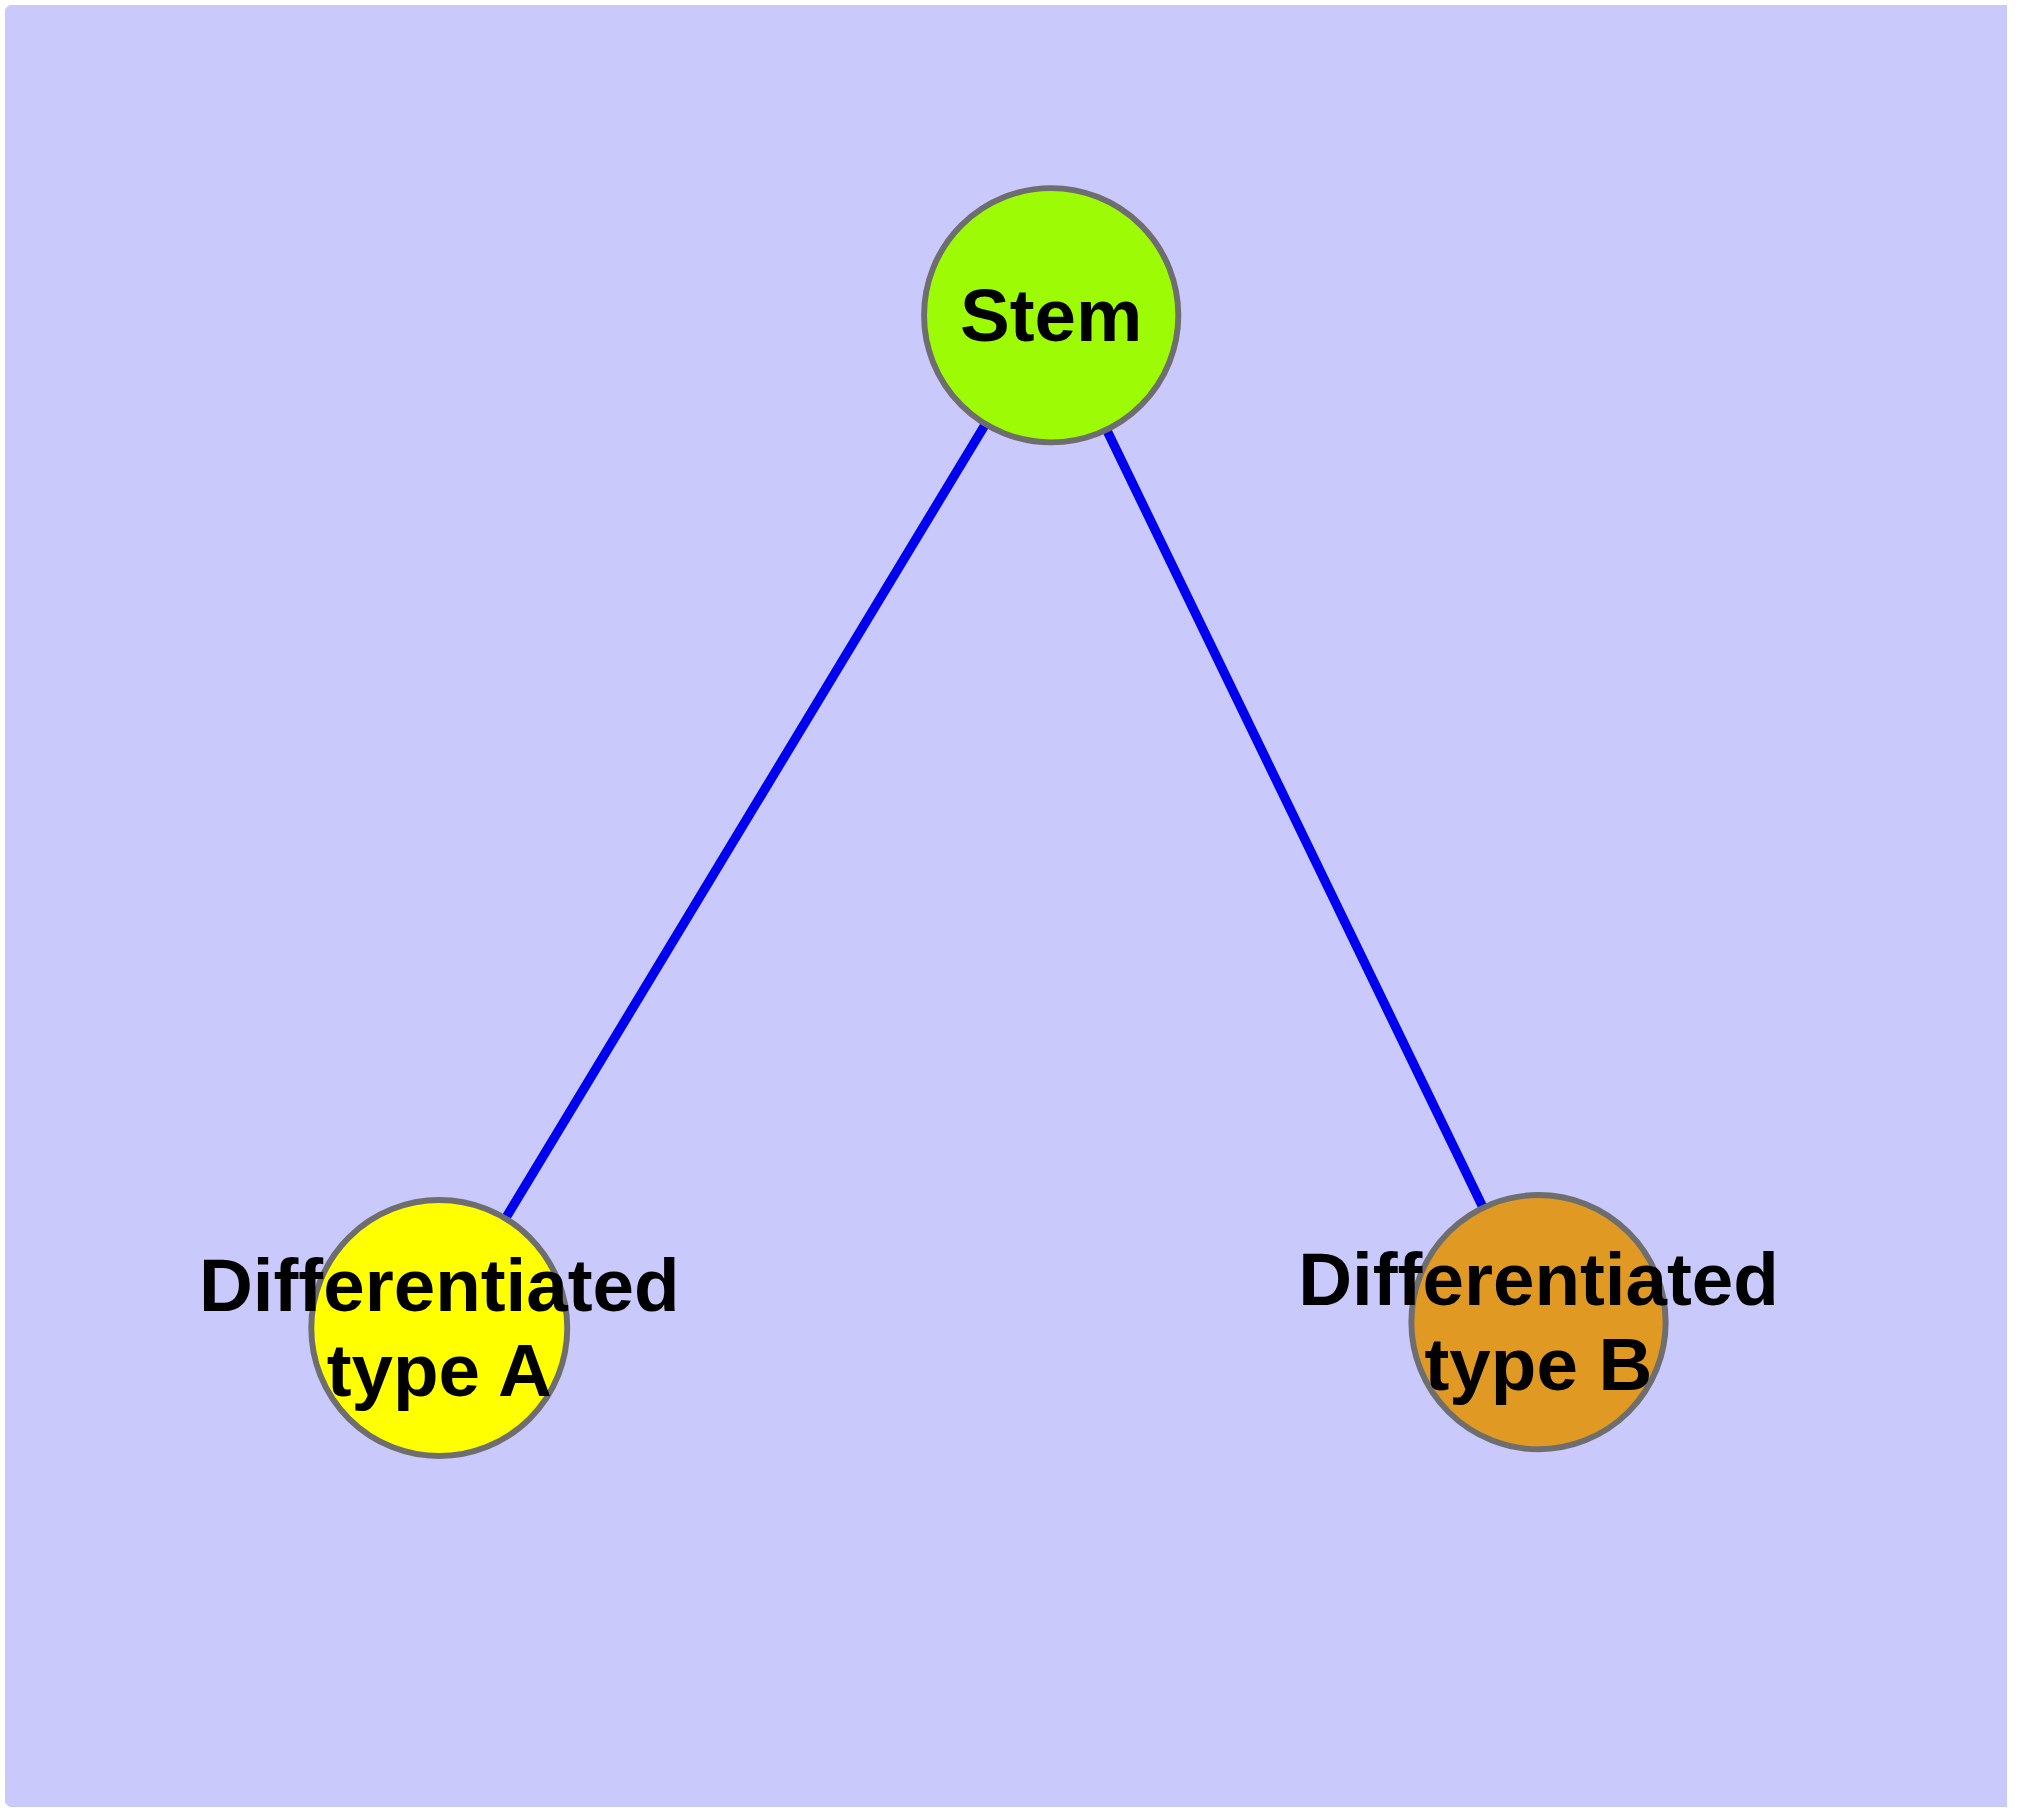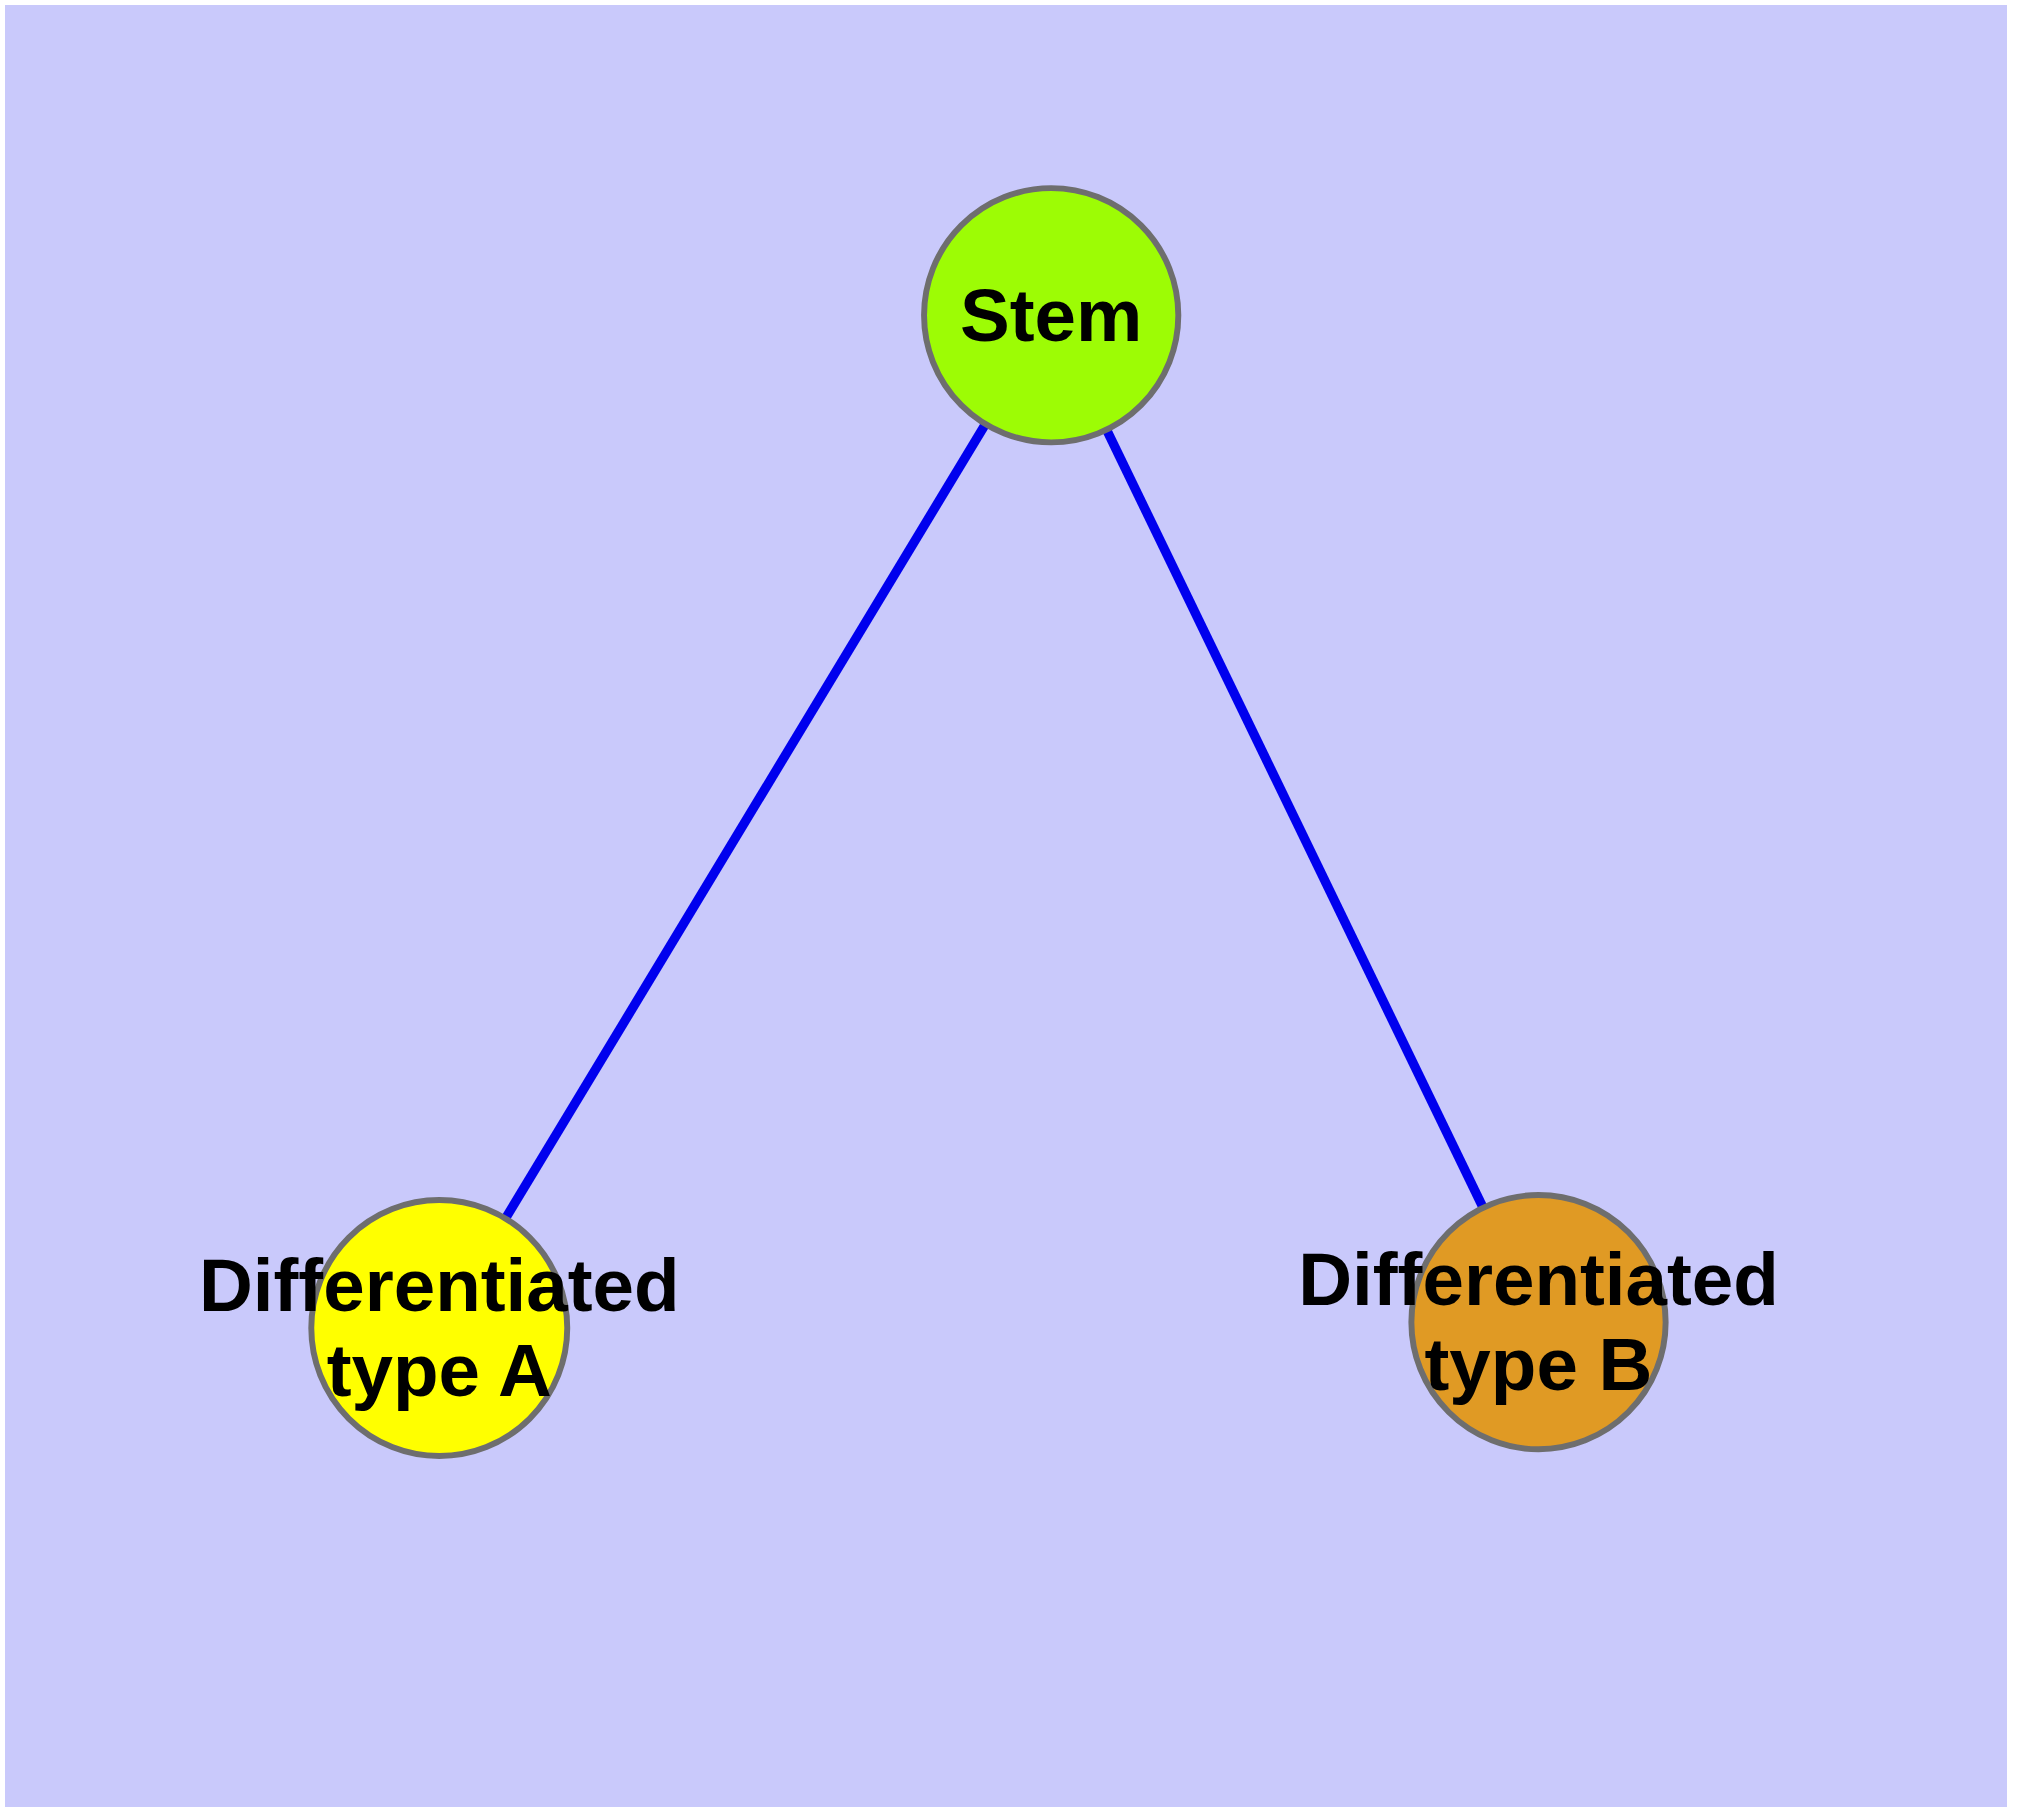--- a/index.html
+++ b/index.html
@@ -7,20 +7,21 @@
     padding: 0;
     background: #ffffff;
   }
   #stage {
     position: relative;
     width: 2021px;
     height: 1812px;
     background: #ffffff;
     overflow: hidden;
     font-family: "Liberation Sans", "DejaVu Sans", sans-serif;
+    border-radius: 24px;
   }
   #canvas {
     position: absolute;
     left: 5.1px;
     top: 5.1px;
     width: 2002px;
     height: 1802px;
     background: #c9c9fb;
   }
   #graph-svg {

